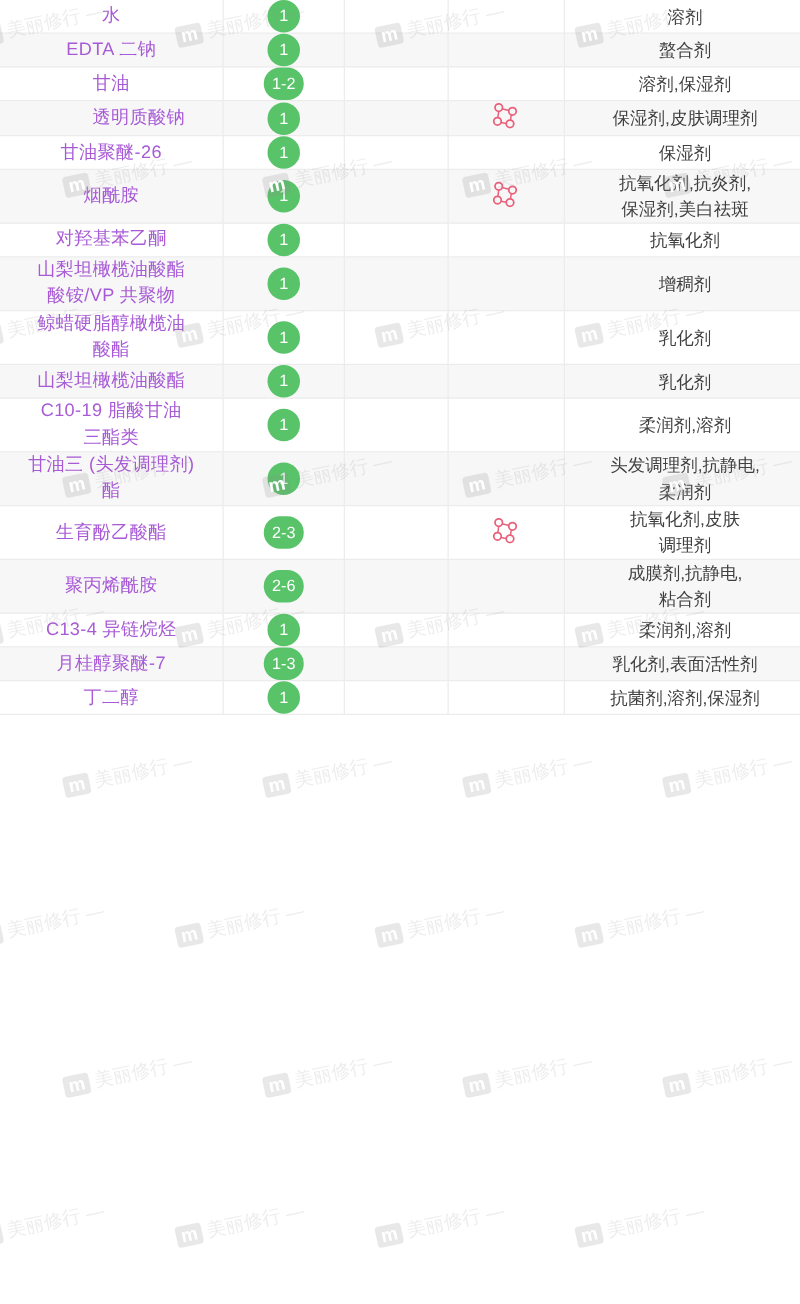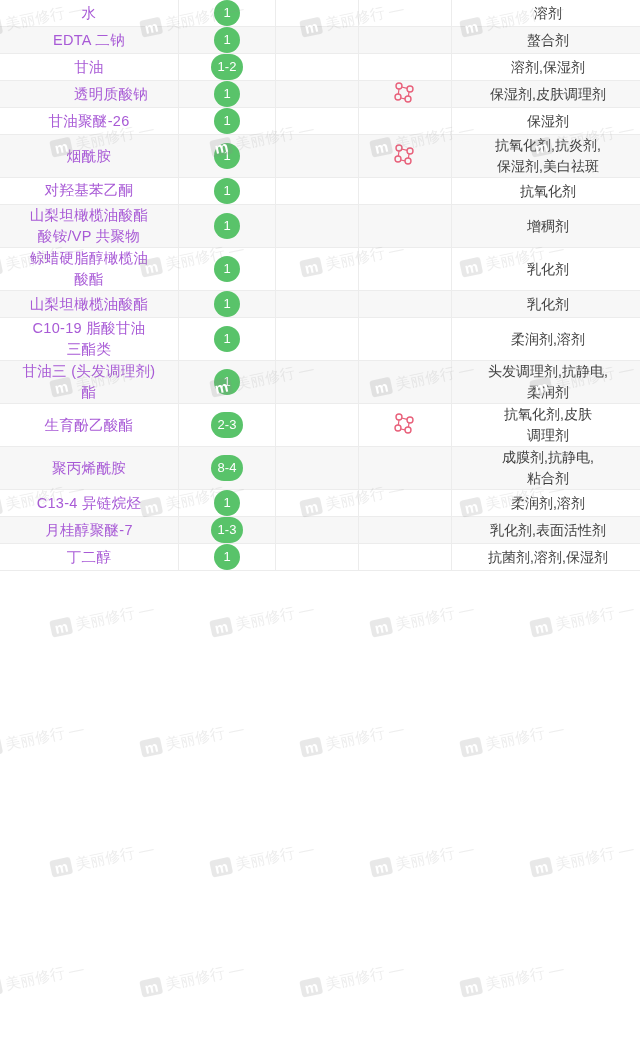--- a/index.html
+++ b/index.html
@@ -225,21 +225,21 @@
               <line x1="9.5" y1="6" x2="15.2" y2="7.4" stroke="#e8607a" stroke-width="1.2"></line>
               <line x1="7" y1="8" x2="6.3" y2="13" stroke="#e8607a" stroke-width="1.2"></line>
               <line x1="8.8" y1="17" x2="13" y2="17.8" stroke="#e8607a" stroke-width="1.2"></line>
               <line x1="17" y1="11" x2="16.4" y2="15" stroke="#e8607a" stroke-width="1.2"></line>
             </svg></span></td>
         <td class="col-func func" style="white-space: pre-line;">抗氧化剂,皮肤
 调理剂</td>
       </tr>
       <tr class="alt">
         <td class="col-name name" style="white-space: pre-line;">聚丙烯酰胺</td>
-        <td class="col-safety cellpad"><span class="badge">8-4</span></td>
+        <td class="col-safety cellpad"><span class="badge">2-6</span></td>
         <td class="col-acne cellpad"></td>
         <td class="col-sens cellpad"></td>
         <td class="col-func func" style="white-space: pre-line;">成膜剂,抗静电,
 粘合剂</td>
       </tr>
       <tr class="">
         <td class="col-name name" style="white-space: pre-line;">C13-4 异链烷烃</td>
         <td class="col-safety cellpad"><span class="badge">1</span></td>
         <td class="col-acne cellpad"></td>
         <td class="col-sens cellpad"></td>

